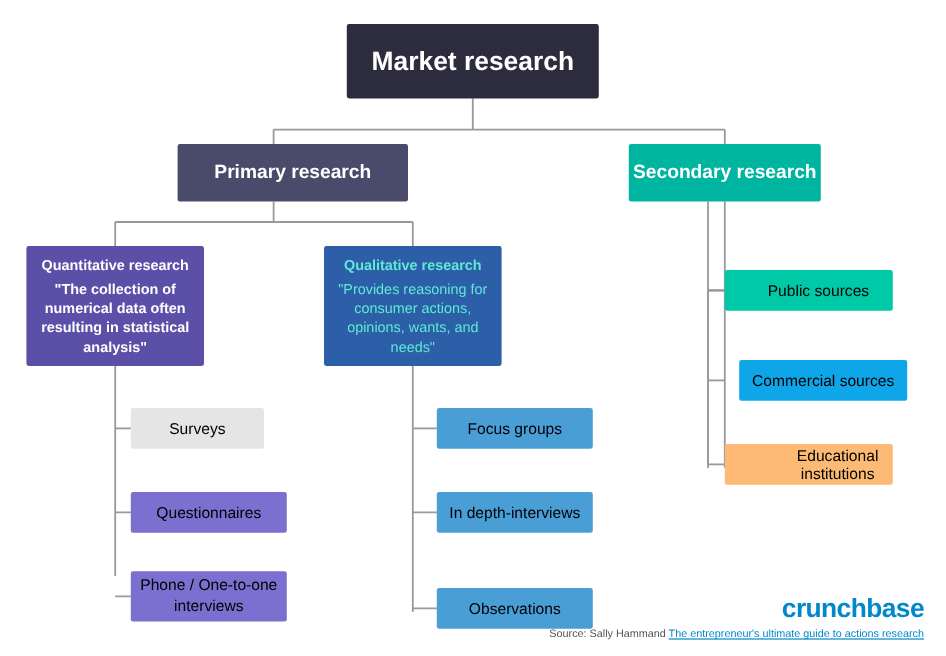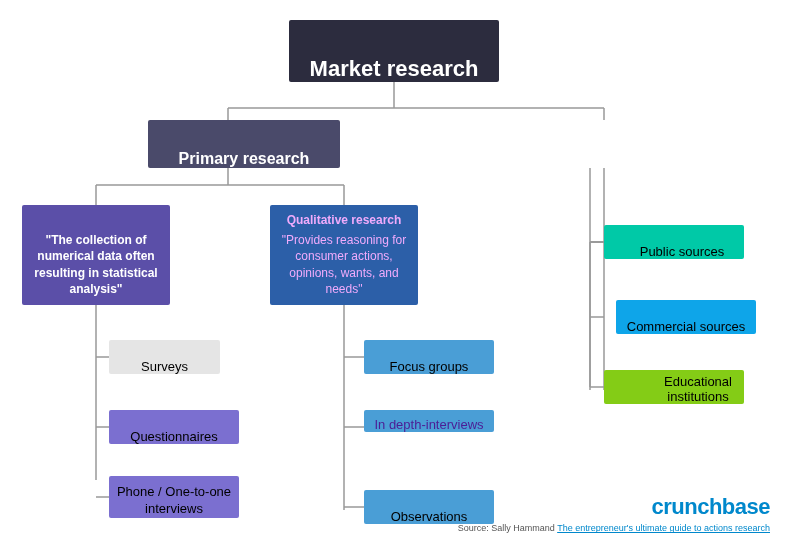--- a/index.html
+++ b/index.html
@@ -21,21 +21,21 @@
       position: absolute;
       top: 0; left: 0;
       width: 788px;
       height: 547px;
       pointer-events: none;
     }
     
     .node {
       position: absolute;
       display: flex;
-      align-items: flex-end;
+      align-items: center;
       justify-content: center;
       text-align: center;
       border-radius: 2px;
     }
     .node-market-research {
       background: #2c2c3e;
       color: #ffffff;
       font-size: 22px;
       font-weight: bold;
       width: 210px;
@@ -70,21 +70,21 @@
       font-weight: bold;
       width: 148px;
       height: 100px;
       left: 22px;
       top: 205px;
       padding: 8px;
       line-height: 1.35;
     }
     .node-qualitative {
       background: #2c5fa8;
-      color: #f0abfc;
+      color: #5eead4;
       font-size: 12px;
       font-weight: bold;
       width: 148px;
       height: 100px;
       left: 270px;
       top: 205px;
       padding: 8px;
       line-height: 1.35;
     }
     .node-qualitative .subtitle {
@@ -122,24 +122,24 @@
       background: #4a9ed6;
       color: #000000;
       font-size: 13px;
       width: 130px;
       height: 34px;
       left: 364px;
       top: 340px;
     }
     .node-indepth {
       background: #4a9ed6;
-      color: #4c1d95;
-      font-size: 13px;
-      width: 130px;
-      height: 22px;
+      color: #000000;
+      font-size: 13px;
+      width: 130px;
+      height: 34px;
       left: 364px;
       top: 410px;
     }
     .node-observations {
       background: #4a9ed6;
       color: #000000;
       font-size: 13px;
       width: 130px;
       height: 34px;
       left: 364px;
@@ -158,21 +158,21 @@
     .node-commercial {
       background: #0ea5e9;
       color: #000000;
       font-size: 13px;
       width: 140px;
       height: 34px;
       left: 616px;
       top: 300px;
     }
     .node-educational {
-      background: #84cc16;
+      background: #fdba74;
       color: #000000;
       font-size: 13px;
       width: 140px;
       height: 34px;
       left: 604px;
       top: 370px;
       padding-left: 48px;
     }
     .crunchbase {
       position: absolute;
@@ -243,23 +243,27 @@
   </svg>
 
   <div class="node node-market-research">
     <span>Market research</span>
   </div>
 
   <div class="node node-primary">
     <span>Primary research</span>
   </div>
 
+  <div class="node node-secondary">
+    <span>Secondary research</span>
+  </div>
 
   <div class="node node-quantitative">
     <div>
+      <div style="font-weight:bold; margin-bottom:4px;">Quantitative research</div>
       <div>"The collection of numerical data often resulting in statistical analysis"</div>
     </div>
   </div>
 
   <div class="node node-qualitative">
     <div>
       <div style="font-weight:bold; margin-bottom:4px;">Qualitative research</div>
       <div class="subtitle">"Provides reasoning for consumer actions, opinions, wants, and needs"</div>
     </div>
   </div>

